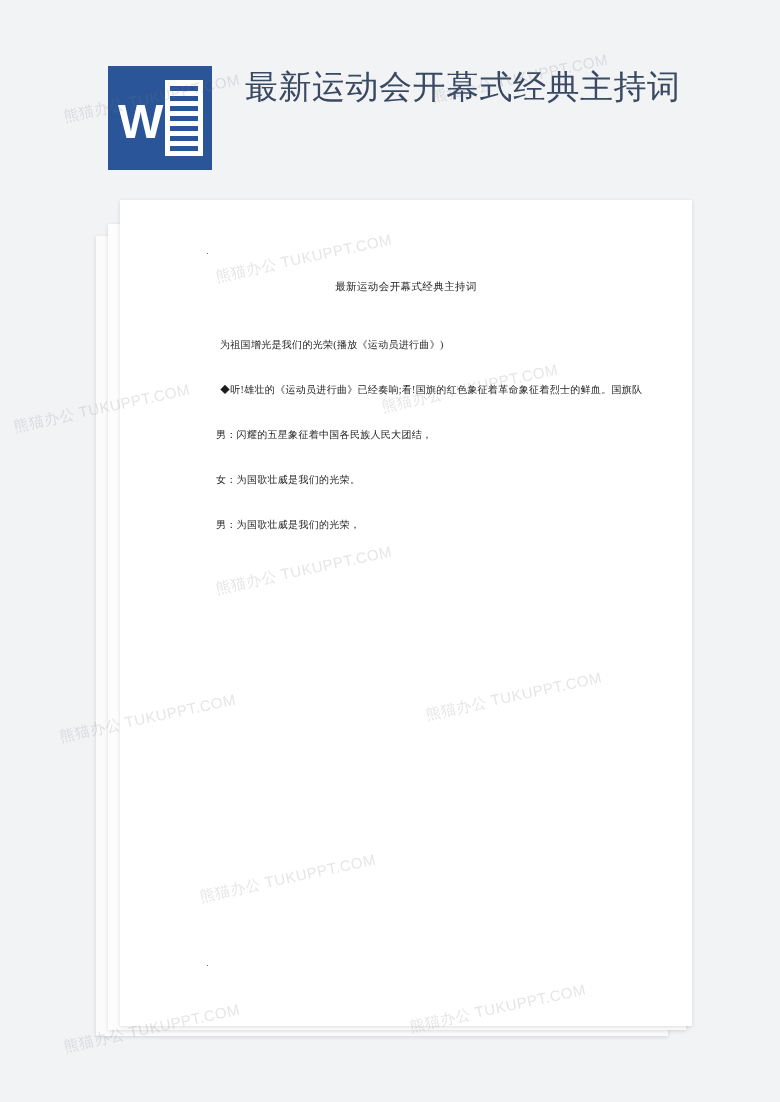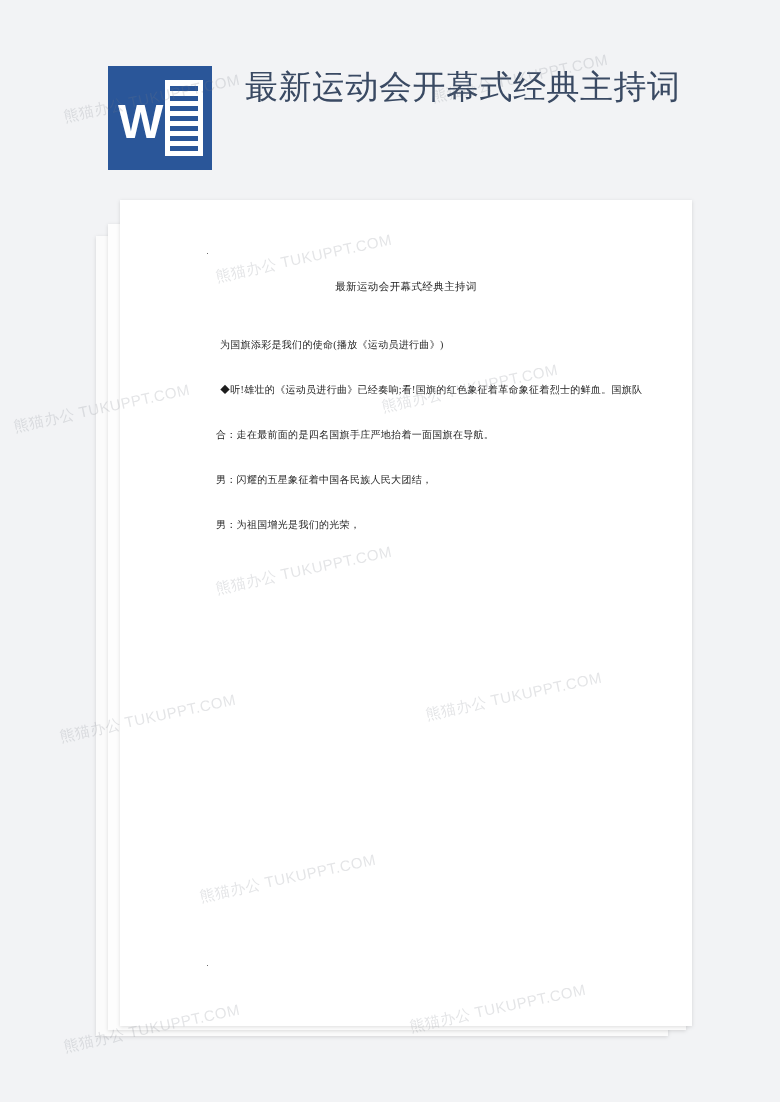--- a/index.html
+++ b/index.html
@@ -173,25 +173,25 @@
     </g>
     <text x="10" y="72" font-family="Liberation Sans, sans-serif" font-size="48" font-weight="bold" fill="#ffffff">W</text>
   </svg>
   <h1 class="doc-title">最新运动会开幕式经典主持词</h1>
 </div>
 
 <div class="page-body">
   <span class="dot-mark dot-top">·</span>
   <div class="doc-heading">最新运动会开幕式经典主持词</div>
   <div class="doc-lines">
-    <p class="doc-p indent-small">为国旗添彩是我们的使命(播放《运动员进行曲》)</p>
+    <p class="doc-p indent-small">为祖国增光是我们的光荣(播放《运动员进行曲》)</p>
     <p class="doc-p wide">◆听!雄壮的《运动员进行曲》已经奏响;看!国旗的红色象征着革命象征着烈士的鲜血。国旗队</p>
-    <p class="doc-p">合：走在最前面的是四名国旗手庄严地抬着一面国旗在导航。</p>
     <p class="doc-p">男：闪耀的五星象征着中国各民族人民大团结，</p>
-    <p class="doc-p">男：为祖国增光是我们的光荣，</p>
+    <p class="doc-p">女：为国歌壮威是我们的光荣。</p>
+    <p class="doc-p">男：为国歌壮威是我们的光荣，</p>
   </div>
   <span class="dot-mark dot-bottom">·</span>
 </div>
 
 <div class="wm-layer" id="watermark-layer">
     <span class="wm" style="left: 62px; top: 108px;">熊猫办公 TUKUPPT.COM</span>
     <span class="wm" style="left: 430px; top: 88px;">熊猫办公 TUKUPPT.COM</span>
     <span class="wm" style="left: 12px; top: 418px;">熊猫办公 TUKUPPT.COM</span>
     <span class="wm" style="left: 380px; top: 398px;">熊猫办公 TUKUPPT.COM</span>
     <span class="wm" style="left: 58px; top: 728px;">熊猫办公 TUKUPPT.COM</span>

